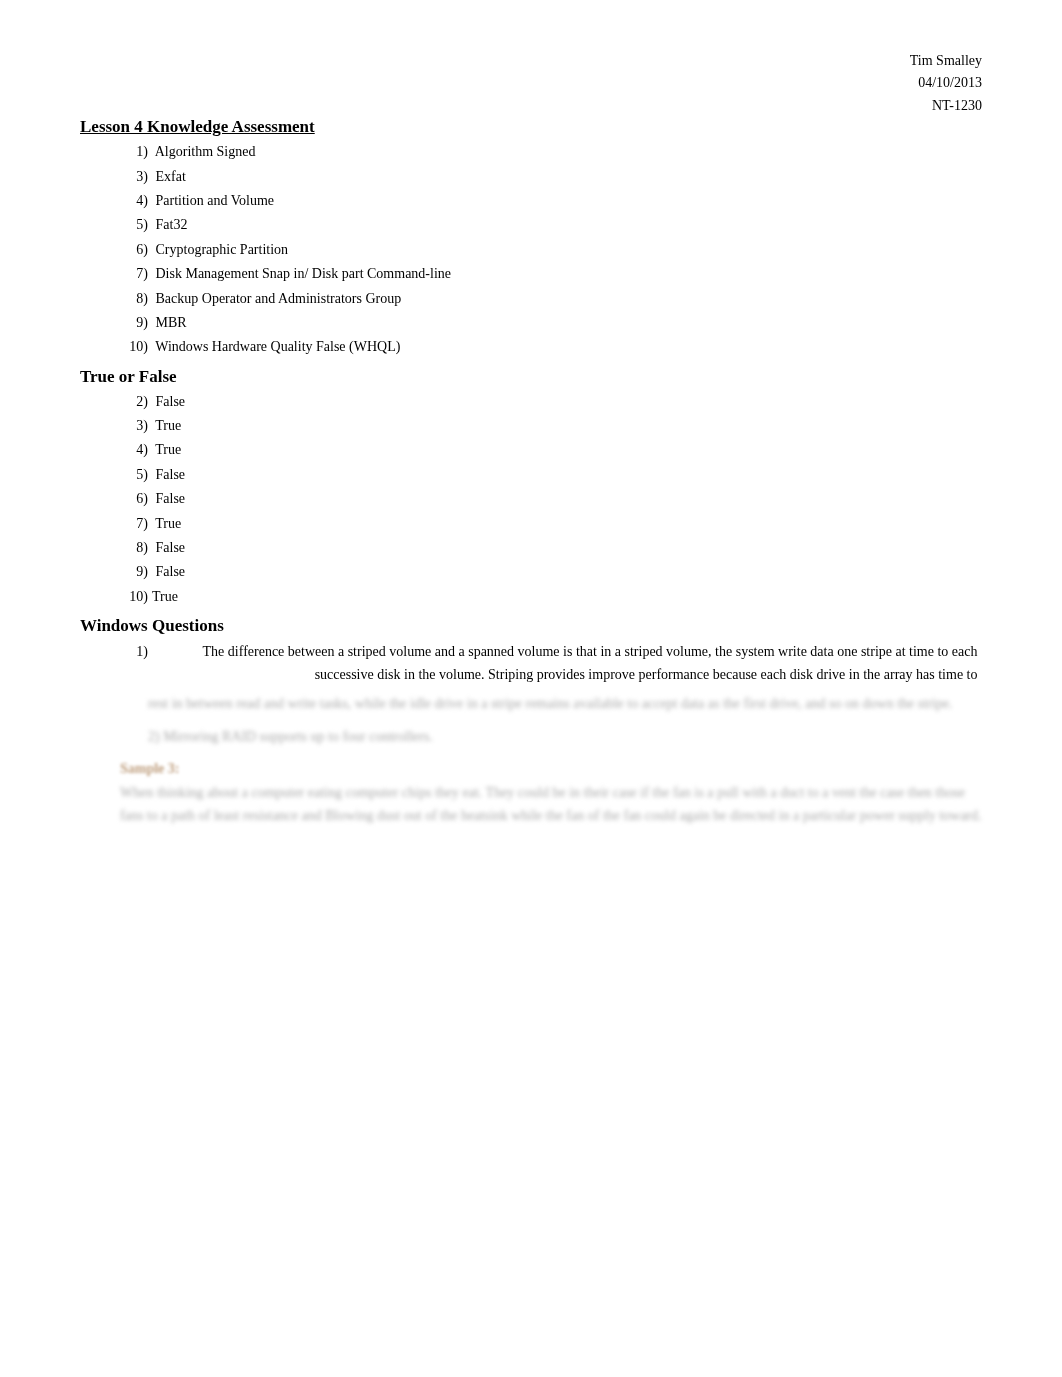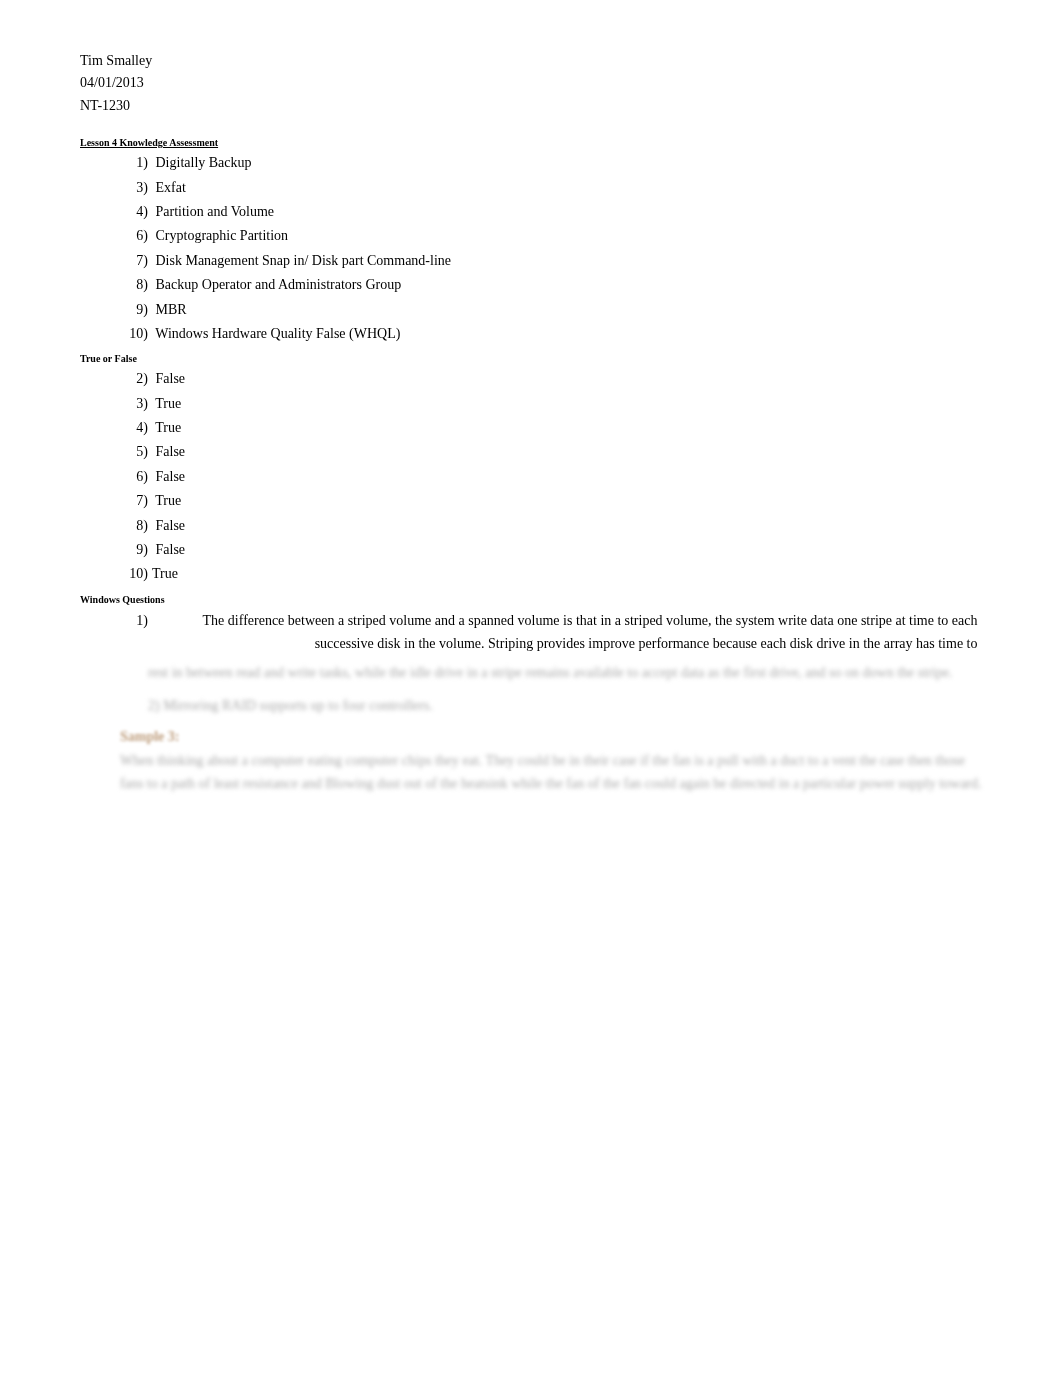--- a/index.html
+++ b/index.html
@@ -20,28 +20,27 @@
 
     .page {
       width: 1062px;
       min-height: 1377px;
       background: #ffffff;
       padding: 50px 80px 50px 80px;
       position: relative;
     }
 
     .header-info {
-      text-align: left;
-      margin-bottom: 20px;
+      text-align: right;
       line-height: 1.6;
     }
 
     .section-title {
       font-weight: bold;
-      font-size: 10px;
+      font-size: 17px;
       margin-bottom: 4px;
     }
 
     .numbered-list {
       list-style: none;
       margin-left: 40px;
       margin-bottom: 8px;
     }
 
     .numbered-list li {
@@ -120,30 +119,31 @@
       text-decoration: underline;
     }
   </style>
 </head>
 <body>
 
 <div class="page">
 
   <div class="header-info">
     <div>Tim Smalley</div>
-    <div>04/01/2013</div>
+    <div>04/10/2013</div>
     <div>NT-1230</div>
   </div>
 
   <div class="section">
     <div class="section-title underline-title">Lesson 4 Knowledge Assessment</div>
     <ul class="numbered-list">
-      <li><span class="num">1)</span> <span>Digitally Backup</span></li>
+      <li><span class="num">1)</span> <span>Algorithm Signed</span></li>
       <li><span class="num">3)</span> <span>Exfat</span></li>
       <li><span class="num">4)</span> <span>Partition and Volume</span></li>
+      <li><span class="num">5)</span> <span>Fat32</span></li>
       <li><span class="num">6)</span> <span>Cryptographic Partition</span></li>
       <li><span class="num">7)</span> <span> Disk Management Snap in/ Disk part Command-line</span></li>
       <li><span class="num">8)</span> <span>Backup Operator and Administrators Group</span></li>
       <li><span class="num">9)</span> <span>MBR</span></li>
       <li><span class="num">10)</span> <span>Windows Hardware Quality False (WHQL)</span></li>
     </ul>
   </div>
 
   <div class="true-false-section">
     <div class="section-title">True or False</div>

